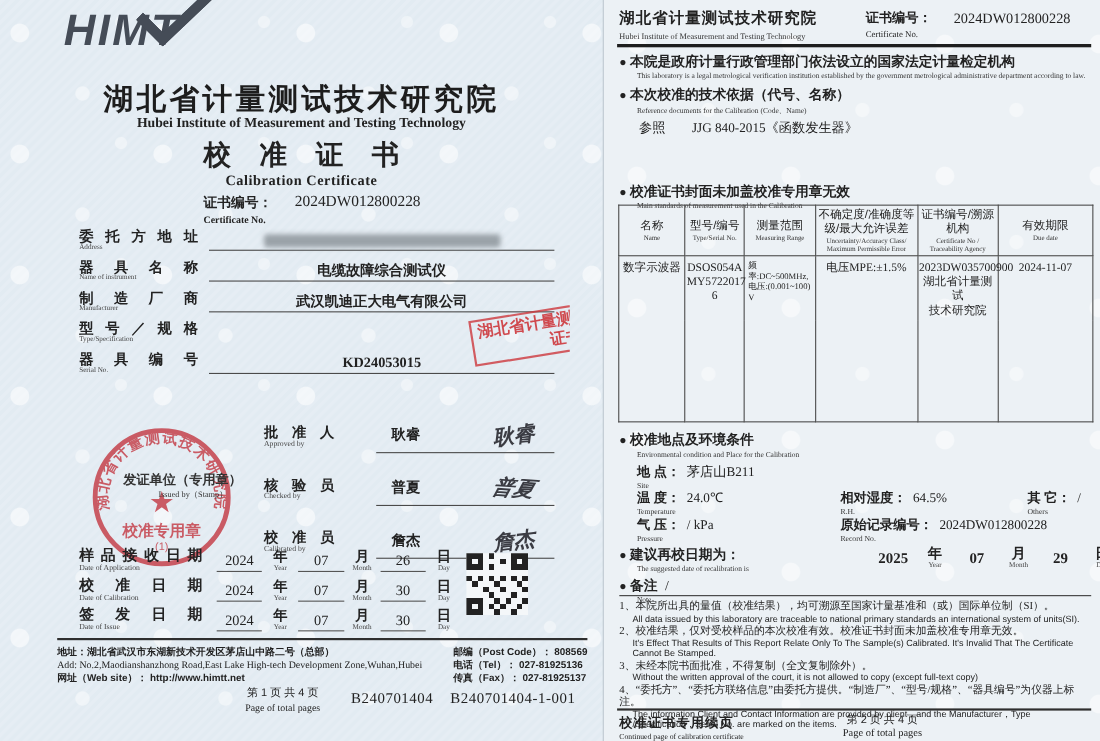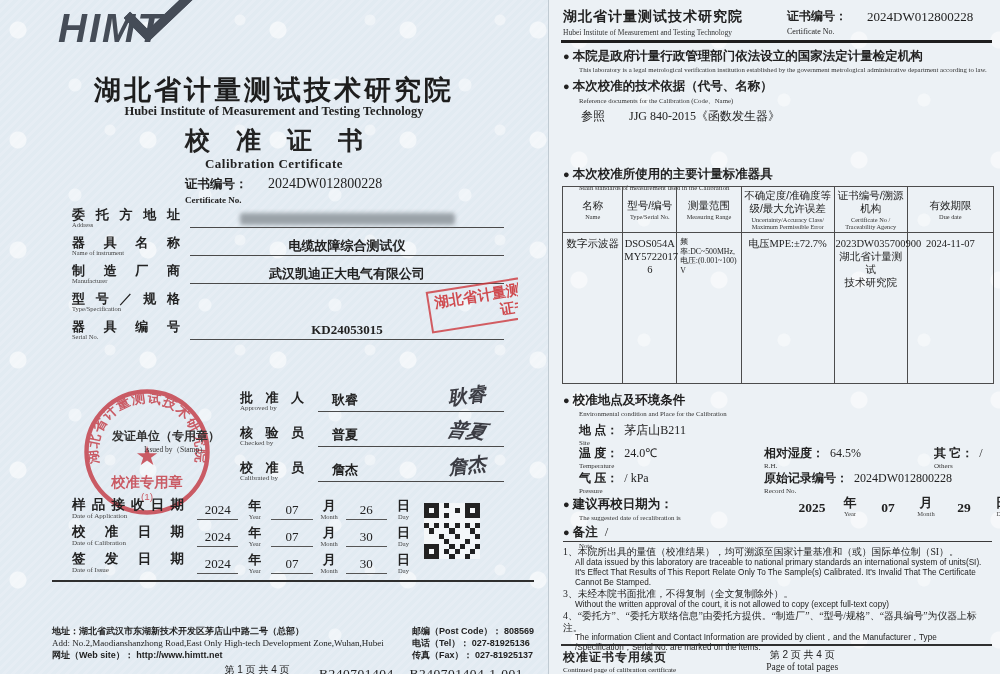--- a/index.html
+++ b/index.html
@@ -42,21 +42,21 @@
   .frow { display:flex; align-items:flex-end; margin-bottom:7px; height:21px; }
   .flabel { width:118px; flex:none; }
   .flabel .cn { font-size:13px; font-weight:bold; text-align:justify; text-align-last:justify; width:108px; line-height:13px;}
   .flabel .en { font-size:6.5px; color:#444; font-family:"Liberation Serif",serif; line-height:7px;}
   .fval { flex:1; border-bottom:1.2px solid #4a4a4a; text-align:center; font-size:13px;
     font-weight:bold; padding-bottom:2px; line-height:15px;}
   .redact { display:inline-block; height:12px; background:#9aa2a8; border-radius:3px;
     filter:blur(2.2px); vertical-align:middle; }
 
   .sigs { left:240px; top:386px; width:264px; }
-  .srow { display:flex; align-items:flex-end; margin-bottom:9px; height:26px;}
+  .srow { display:flex; margin-bottom:22px; height:26px;gap:24px;}
   .slabel { width:78px; flex:none; }
   .slabel .cn { font-size:13px; font-weight:bold; text-align:justify; text-align-last:justify; width:64px; line-height:13px;}
   .slabel .en { font-size:7px; color:#444; font-family:"Liberation Serif",serif; line-height:8px;}
   .sval { flex:1; border-bottom:1.2px solid #4a4a4a; padding:0 4px 2px 14px; font-size:13px; font-weight:bold; position:relative;}
   .hand { position:absolute; right:18px; bottom:2px; font-size:19px; font-style:italic;
     color:rgba(35,35,42,.88); transform:rotate(-7deg); font-family:"Liberation Serif",serif; white-space:nowrap;}
   .hand2 { transform:rotate(4deg) skewX(-12deg); }
 
   .stamp-wrap { left:78px; top:386px; width:138px; height:132px; }
   .stamp-overlay { position:absolute; left:34px; top:42px; font-size:12px; font-weight:bold; color:#333; z-index:1; white-space:nowrap;}
@@ -73,21 +73,21 @@
   .dlabel .cn { font-size:13.5px; font-weight:bold; text-align:justify; text-align-last:justify; width:112px; line-height:14px;}
   .dlabel .en { font-size:7px; color:#444; font-family:"Liberation Serif",serif; line-height:8px;}
   .dnum { width:46px; border-bottom:1px solid #555; text-align:center; font-size:13px;
     font-family:"Liberation Serif",serif; padding-bottom:1px; margin:0 3px;}
   .du { display:flex; flex-direction:column; align-items:center; width:30px; }
   .du .cn { font-size:13px; font-weight:bold; line-height:14px;}
   .du .en { font-size:6.5px; color:#444; font-family:"Liberation Serif",serif; line-height:7px;}
 
   .qr { left:424px; top:503px; }
   .l-footer { left:52px; right:14px; top:580px; border-top:2.5px solid #2f2f2f; padding-top:4px;}
-  .addr { display:flex; justify-content:space-between; font-size:9px; line-height:12px;margin-top:39px;}
+  .addr { display:flex; justify-content:space-between; font-size:9px; line-height:12px;}
   .addr .a1 { font-weight:bold; }
   .addr .en { font-family:"Liberation Serif",serif; font-weight:normal;}
   .pageline { display:flex; margin-top:3px; align-items:flex-start;justify-content:center;}
   .pagenum { margin-left:160px; text-align:center; font-size:10px; line-height:12px;}
   .pagenum .en { font-family:"Liberation Serif",serif; font-size:9px;}
   .codes { margin-left:28px; font-size:13.5px; font-family:"Liberation Serif",serif; letter-spacing:.5px; padding-top:2px;}
 
   
   .r-head { left:14px; top:8px; }
   .r-head .cn { font-size:14px; font-weight:bold; letter-spacing:1px;}
@@ -345,21 +345,21 @@
         <rect x="9" y="9" width="1" height="1"></rect>
       <rect x="5" y="10" width="1" height="1"></rect>
         <rect x="8" y="10" width="1" height="1"></rect>
     </g>
   </svg>
 
   <div class="abs l-footer">
     <div class="addr">
       <div>
         <div class="a1">地址：湖北省武汉市东湖新技术开发区茅店山中路二号（总部）</div>
-        <div class="en">Add:  No.2,Maodianshanzhong Road,East Only High-tech Development Zone,Wuhan,Hubei</div>
+        <div class="en">Add:  No.2,Maodianshanzhong Road,East Lake High-tech Development Zone,Wuhan,Hubei</div>
         <div class="a1">网址（Web site）： http://www.himtt.net</div>
       </div>
       <div>
         <div class="a1">邮编（Post Code）： 808569</div>
         <div class="a1">电话（Tel）： 027-81925136</div>
         <div class="a1">传真（Fax）： 027-81925137</div>
       </div>
     </div>
     <div class="pageline">
       <div class="pagenum">
@@ -391,21 +391,21 @@
     <div class="cn">本院是政府计量行政管理部门依法设立的国家法定计量检定机构</div>
     <div class="en">This laboratory is a legal metrological verification institution established by the government metrological administrative department according to law.</div>
   </div>
   <div class="bullet" style="left:14px; top:78px;">
     <div class="cn">本次校准的技术依据（代号、名称）</div>
     <div class="en">Reference documents for the Calibration (Code、Name)</div>
   </div>
   <div class="abs refline">参照　　JJG 840-2015《函数发生器》</div>
 
   <div class="bullet" style="left:14px; top:166px;">
-    <div class="cn">本次校准所使用的主要计量标准器具</div>
+    <div class="cn">校准证书封面未加盖校准专用章无效</div>
     <div class="en">Main standards of measurement used in the Calibration</div>
   </div>
 
   <table class="std">
     <colgroup>
         <col style="width:14%">
         <col style="width:12.5%">
         <col style="width:15%">
         <col style="width:21.5%">
         <col style="width:17%">
@@ -439,21 +439,21 @@
           </th>
     </tr>
     <tr class="datarow">
       <td>数字示波器</td>
       <td>DSOS054A
 MY5722017
 6</td>
       <td class="sm">频率:DC~500MHz,
 电压:(0.001~100)
 V</td>
-      <td>电压MPE:±72.7%</td>
+      <td>电压MPE:±1.5%</td>
       <td>2023DW035700900
 湖北省计量测试
 技术研究院</td>
       <td>2024-11-07</td>
     </tr>
     <tr class="filler">
       <td></td>
           <td></td>
           <td></td>
           <td></td>
@@ -519,20 +519,21 @@
     <div class="en">Note</div>
   </div>
   <div class="abs r-hr"></div>
 
   <div class="abs notes">
     <div class="note">
       <div class="cn">1、本院所出具的量值（校准结果），均可溯源至国家计量基准和（或）国际单位制（SI）。</div>
       <div class="en">All data issued by this laboratory are traceable to national primary standards an international system of units(SI).</div>
     </div>
     <div class="note">
+      <div class="cn">2、校准结果，仅对受校样品的本次校准有效。校准证书封面未加盖校准专用章无效。</div>
       <div class="en">It's Effect That Results of This Report Relate Only To The Sample(s) Calibrated. It's Invalid That The Certificate Cannot Be Stamped.</div>
     </div>
     <div class="note">
       <div class="cn">3、未经本院书面批准，不得复制（全文复制除外）。</div>
       <div class="en">Without the written approval of the court, it is not allowed to copy (except full-text copy)</div>
     </div>
     <div class="note">
       <div class="cn">4、“委托方”、“委托方联络信息”由委托方提供。“制造厂”、“型号/规格”、“器具编号”为仪器上标注。</div>
       <div class="en">The information Client and Contact Information are provided by client，and the Manufacturer，Type /Specification，Serial No. are marked on the items.</div>
     </div>

